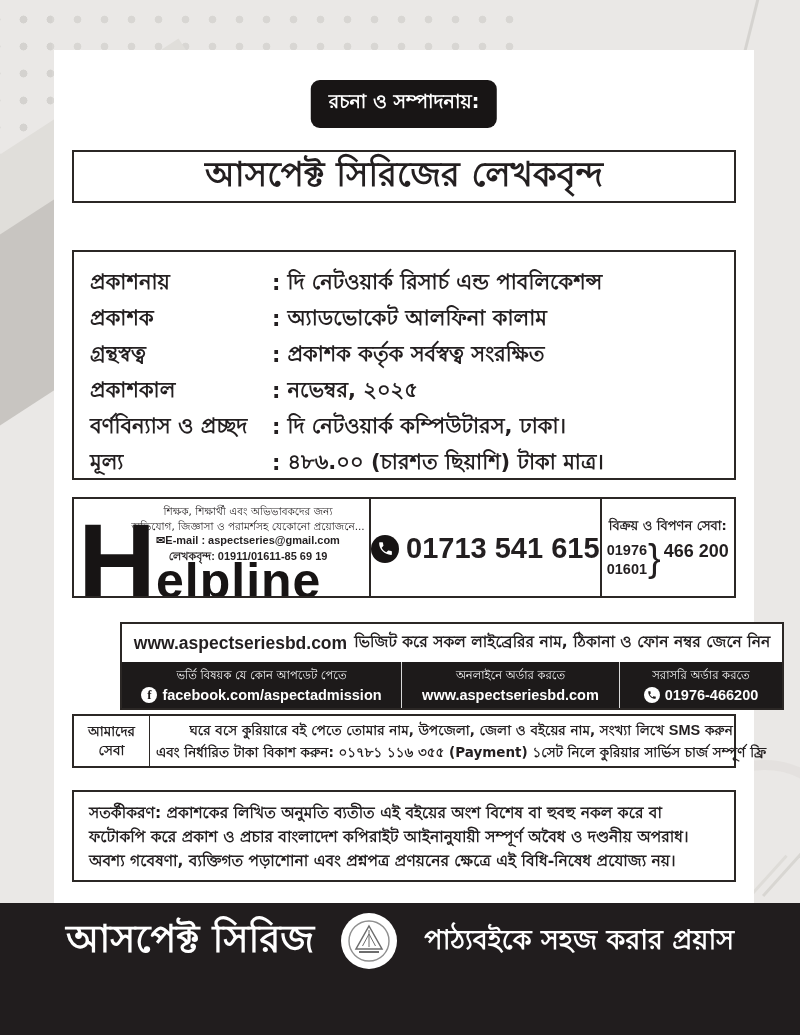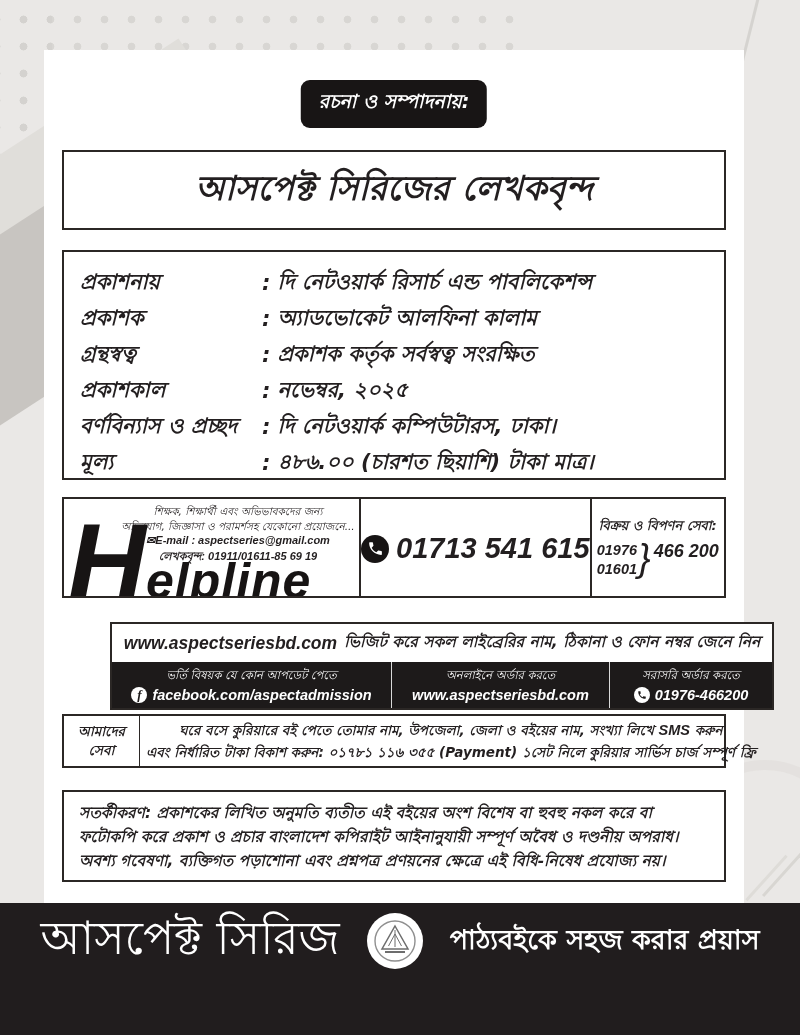--- a/index.html
+++ b/index.html
@@ -20,27 +20,27 @@
     background:#c8c5c1; transform:rotate(-33deg); z-index:0; }
   .bg-line-tr { position:absolute; right:62px; top:-30px; width:3px; height:230px;
     background:#d5d3d0; transform:rotate(14deg); z-index:0; }
   .bg-arc-br { position:absolute; right:-50px; top:760px; width:170px; height:170px;
     border:10px solid #e0dedaa8; border-radius:50%; z-index:0; }
   .bg-line-br1 { position:absolute; right:12px; top:835px; width:3px; height:70px;
     background:#d8d6d2; transform:rotate(42deg); z-index:0; }
   .bg-line-br2 { position:absolute; right:32px; top:848px; width:3px; height:60px;
     background:#dedcd8; transform:rotate(42deg); z-index:0; }
 
-  .card { position:absolute; left:44px; top:50px; width:700px; height:853px; background:#fff; z-index:1;font-style:italic; }
+  .card { position:absolute; left:54px; top:50px; width:700px; height:853px; background:#fff; z-index:1; }
 
   .badge { position:absolute; top:30px; left:50%; transform:translateX(-50%);
     background:#181515; color:#fff; font-size:19px; font-weight:bold;
     padding:7px 18px 9px; border-radius:9px; white-space:nowrap; }
 
-  .title-box { position:absolute; left:18px; top:100px; width:664px; height:80px;
+  .title-box { position:absolute; left:18px; top:100px; width:664px; height:53px;
     border:2px solid #2b2725; display:flex; align-items:center; justify-content:center; }
   .title-box .t { font-size:34px; font-weight:bold; white-space:nowrap; }
 
   .details-box { position:absolute; left:18px; top:200px; width:664px; height:230px;
     border:2px solid #2b2725; padding:13px 10px 0 16px; }
   .d-row { display:flex; height:36px; align-items:center; font-size:21px; font-weight:bold; white-space:nowrap; }
   .d-label { width:182px; flex:0 0 182px; }
   .d-colon { margin-right:7px; }
 
   .helpline-box { position:absolute; left:18px; top:447px; width:664px; height:101px;
@@ -95,21 +95,21 @@
     font-size:13.5px; font-weight:bold; line-height:1.55; padding:0 6px; }
   .svc-line { white-space:nowrap; }
   .sms { font-family:"Liberation Sans",sans-serif; font-size:14.5px; }
 
   .warning-box { position:absolute; left:18px; top:740px; width:664px; height:92px;
     border:2px solid #2b2725; padding:9px 15px; font-size:15.5px; font-weight:bold; line-height:1.55; }
   .warning-box .w-label { font-weight:bold; }
 
   .footer { position:absolute; left:0; top:903px; width:800px; height:132px; background:#211d1e; z-index:2; }
   .footer-row { height:76px; display:flex; align-items:center; justify-content:center; gap:26px; color:#fff; }
-  .footer-brand { font-size:46px; font-weight:normal; white-space:nowrap; }
+  .footer-brand { font-size:38px; font-weight:bold; white-space:nowrap; }
   .footer-logo { width:58px; height:58px; }
   .footer-tagline { font-size:27px; font-weight:bold; white-space:nowrap; }
 </style>
 </head>
 <body>
 
 <div class="page">
 
   <div class="bg-dots"></div>
   <div class="bg-dots-left"></div>

